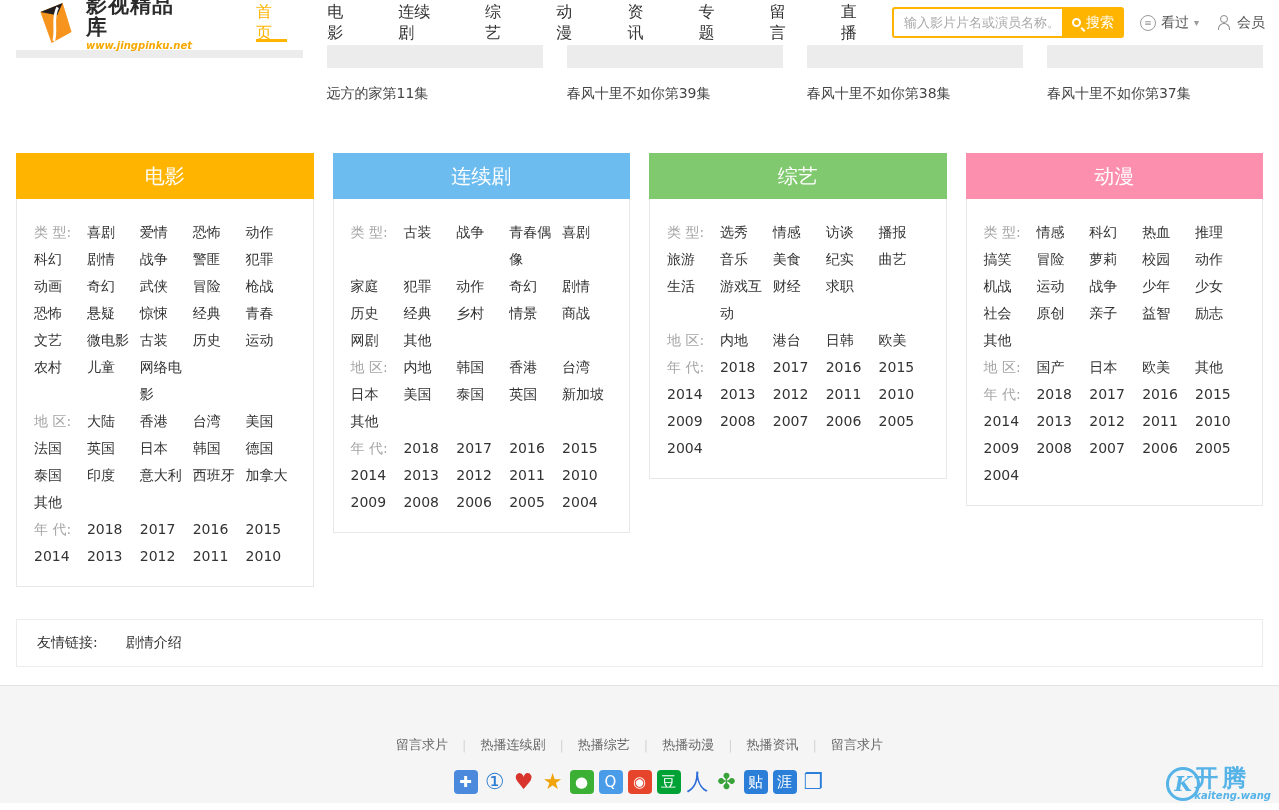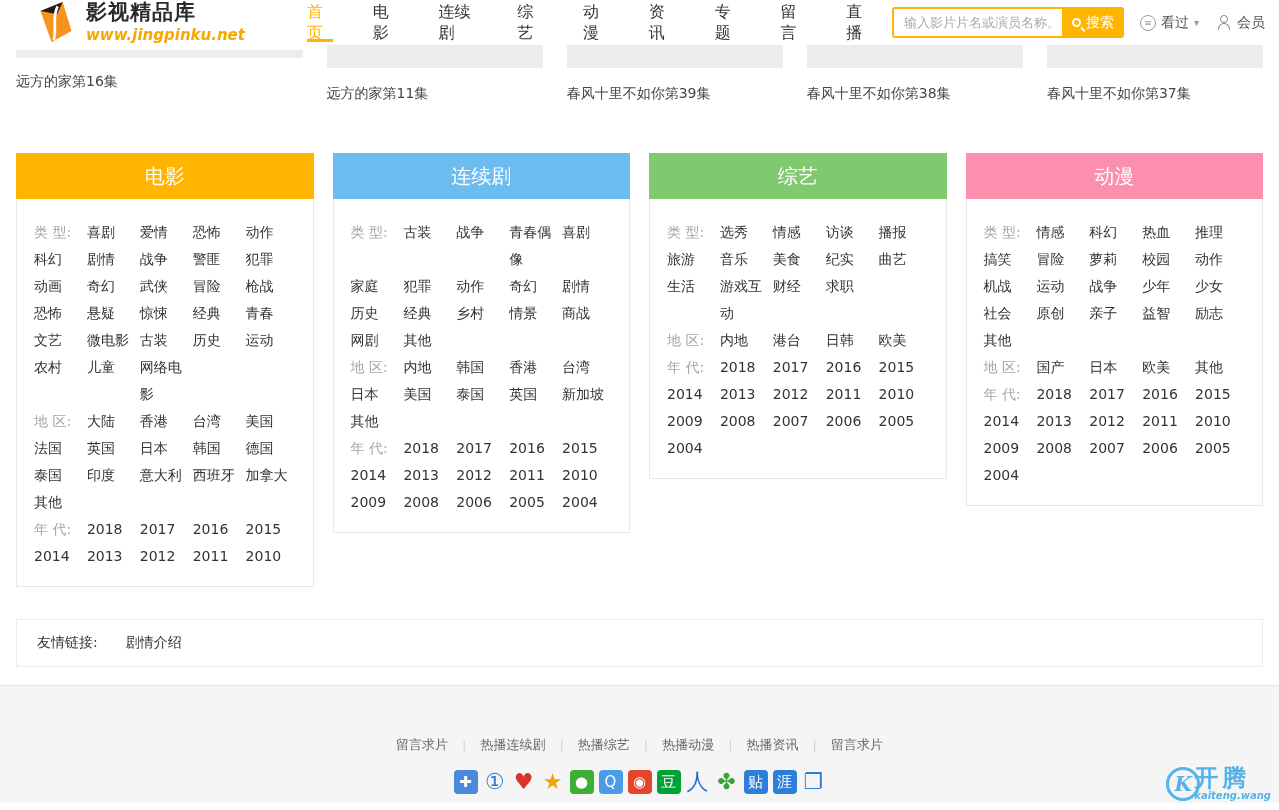--- a/index.html
+++ b/index.html
@@ -14,21 +14,21 @@
 
   
   .header {
     display: flex; align-items: center;
     height: 45px; padding: 0 14px 0 35px; position: relative; background:#fff;
   }
   .logo { display: flex; align-items: center; gap: 9px; cursor: pointer; }
   .logo svg { display: block; }
   .logo-text { display: flex; flex-direction: column; }
   .logo-title { font-size: 21px; font-weight: bold; color: #2b2b2b; letter-spacing: 1px; line-height: 1.05; }
-  .logo-url { font-size: 15px; font-weight: bold; font-style: italic; color: #f7a800; margin-top: 2px; }
+  .logo-url { font-size: 10px; font-weight: bold; font-style: italic; color: #f7a800; margin-top: 2px; }
 
   .nav { display: flex; margin-left: 42px; height: 38px; }
   .nav-item { display: flex; align-items: center; padding: 0 20px; font-size: 16px; color: #333; position: relative; cursor: pointer; }
   .nav-item.active { color: #ffb400; }
   .nav-item.active::after { content:""; position:absolute; left:20px; right:20px; bottom:0; height:3px; background:#ffb400; }
 
   .search { display: flex; margin-left: auto; height: 31px; }
   .search-input {
     width: 170px; border: 2px solid #ffb400; border-right: none;
     border-radius: 3px 0 0 3px; padding: 0 10px; font-size: 13px; outline: none; color:#b91c1c;
@@ -142,21 +142,20 @@
     <span class="user-item">
       <span class="person-icon"></span>
       <span>会员</span>
     </span>
   </div>
 </div>
 
 <div class="latest">
     <div class="card first">
       <div class="thumb"></div>
-      <div class="card-title">远方的家第16集</div>
     </div>
     <div class="card">
       <div class="thumb"></div>
       <div class="card-title">远方的家第11集</div>
     </div>
     <div class="card">
       <div class="thumb"></div>
       <div class="card-title">春风十里不如你第39集</div>
     </div>
     <div class="card">

